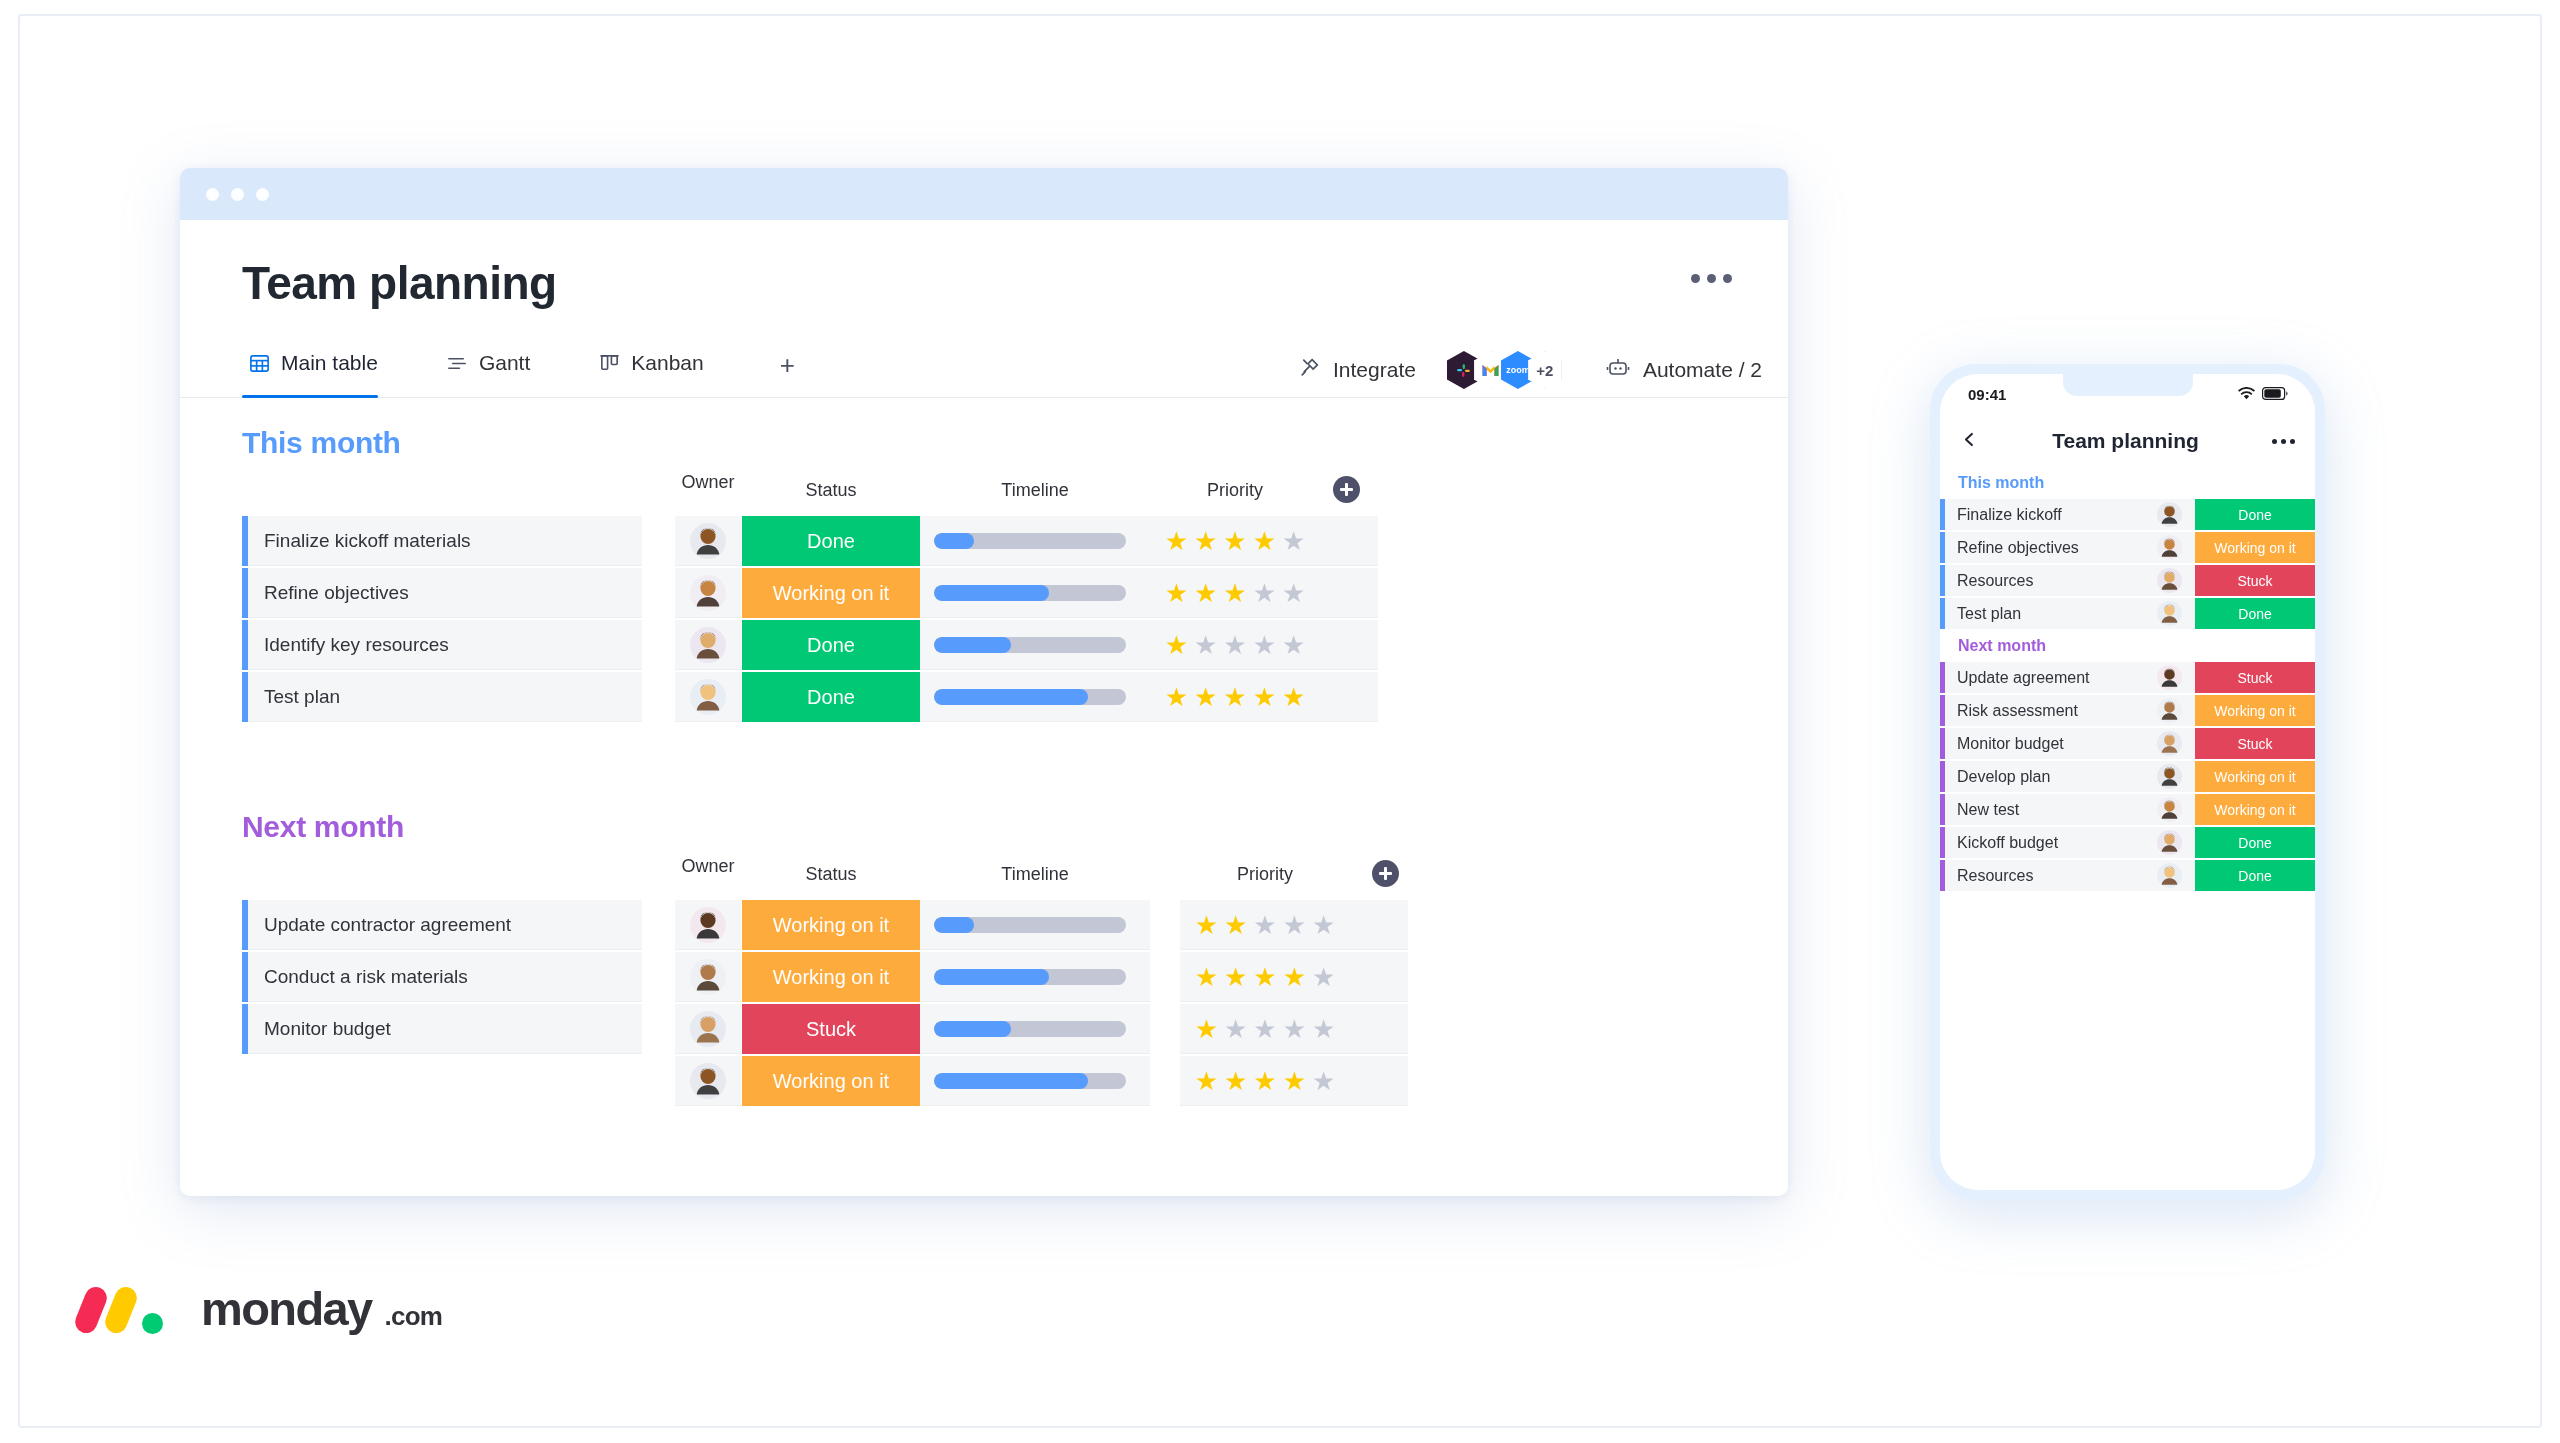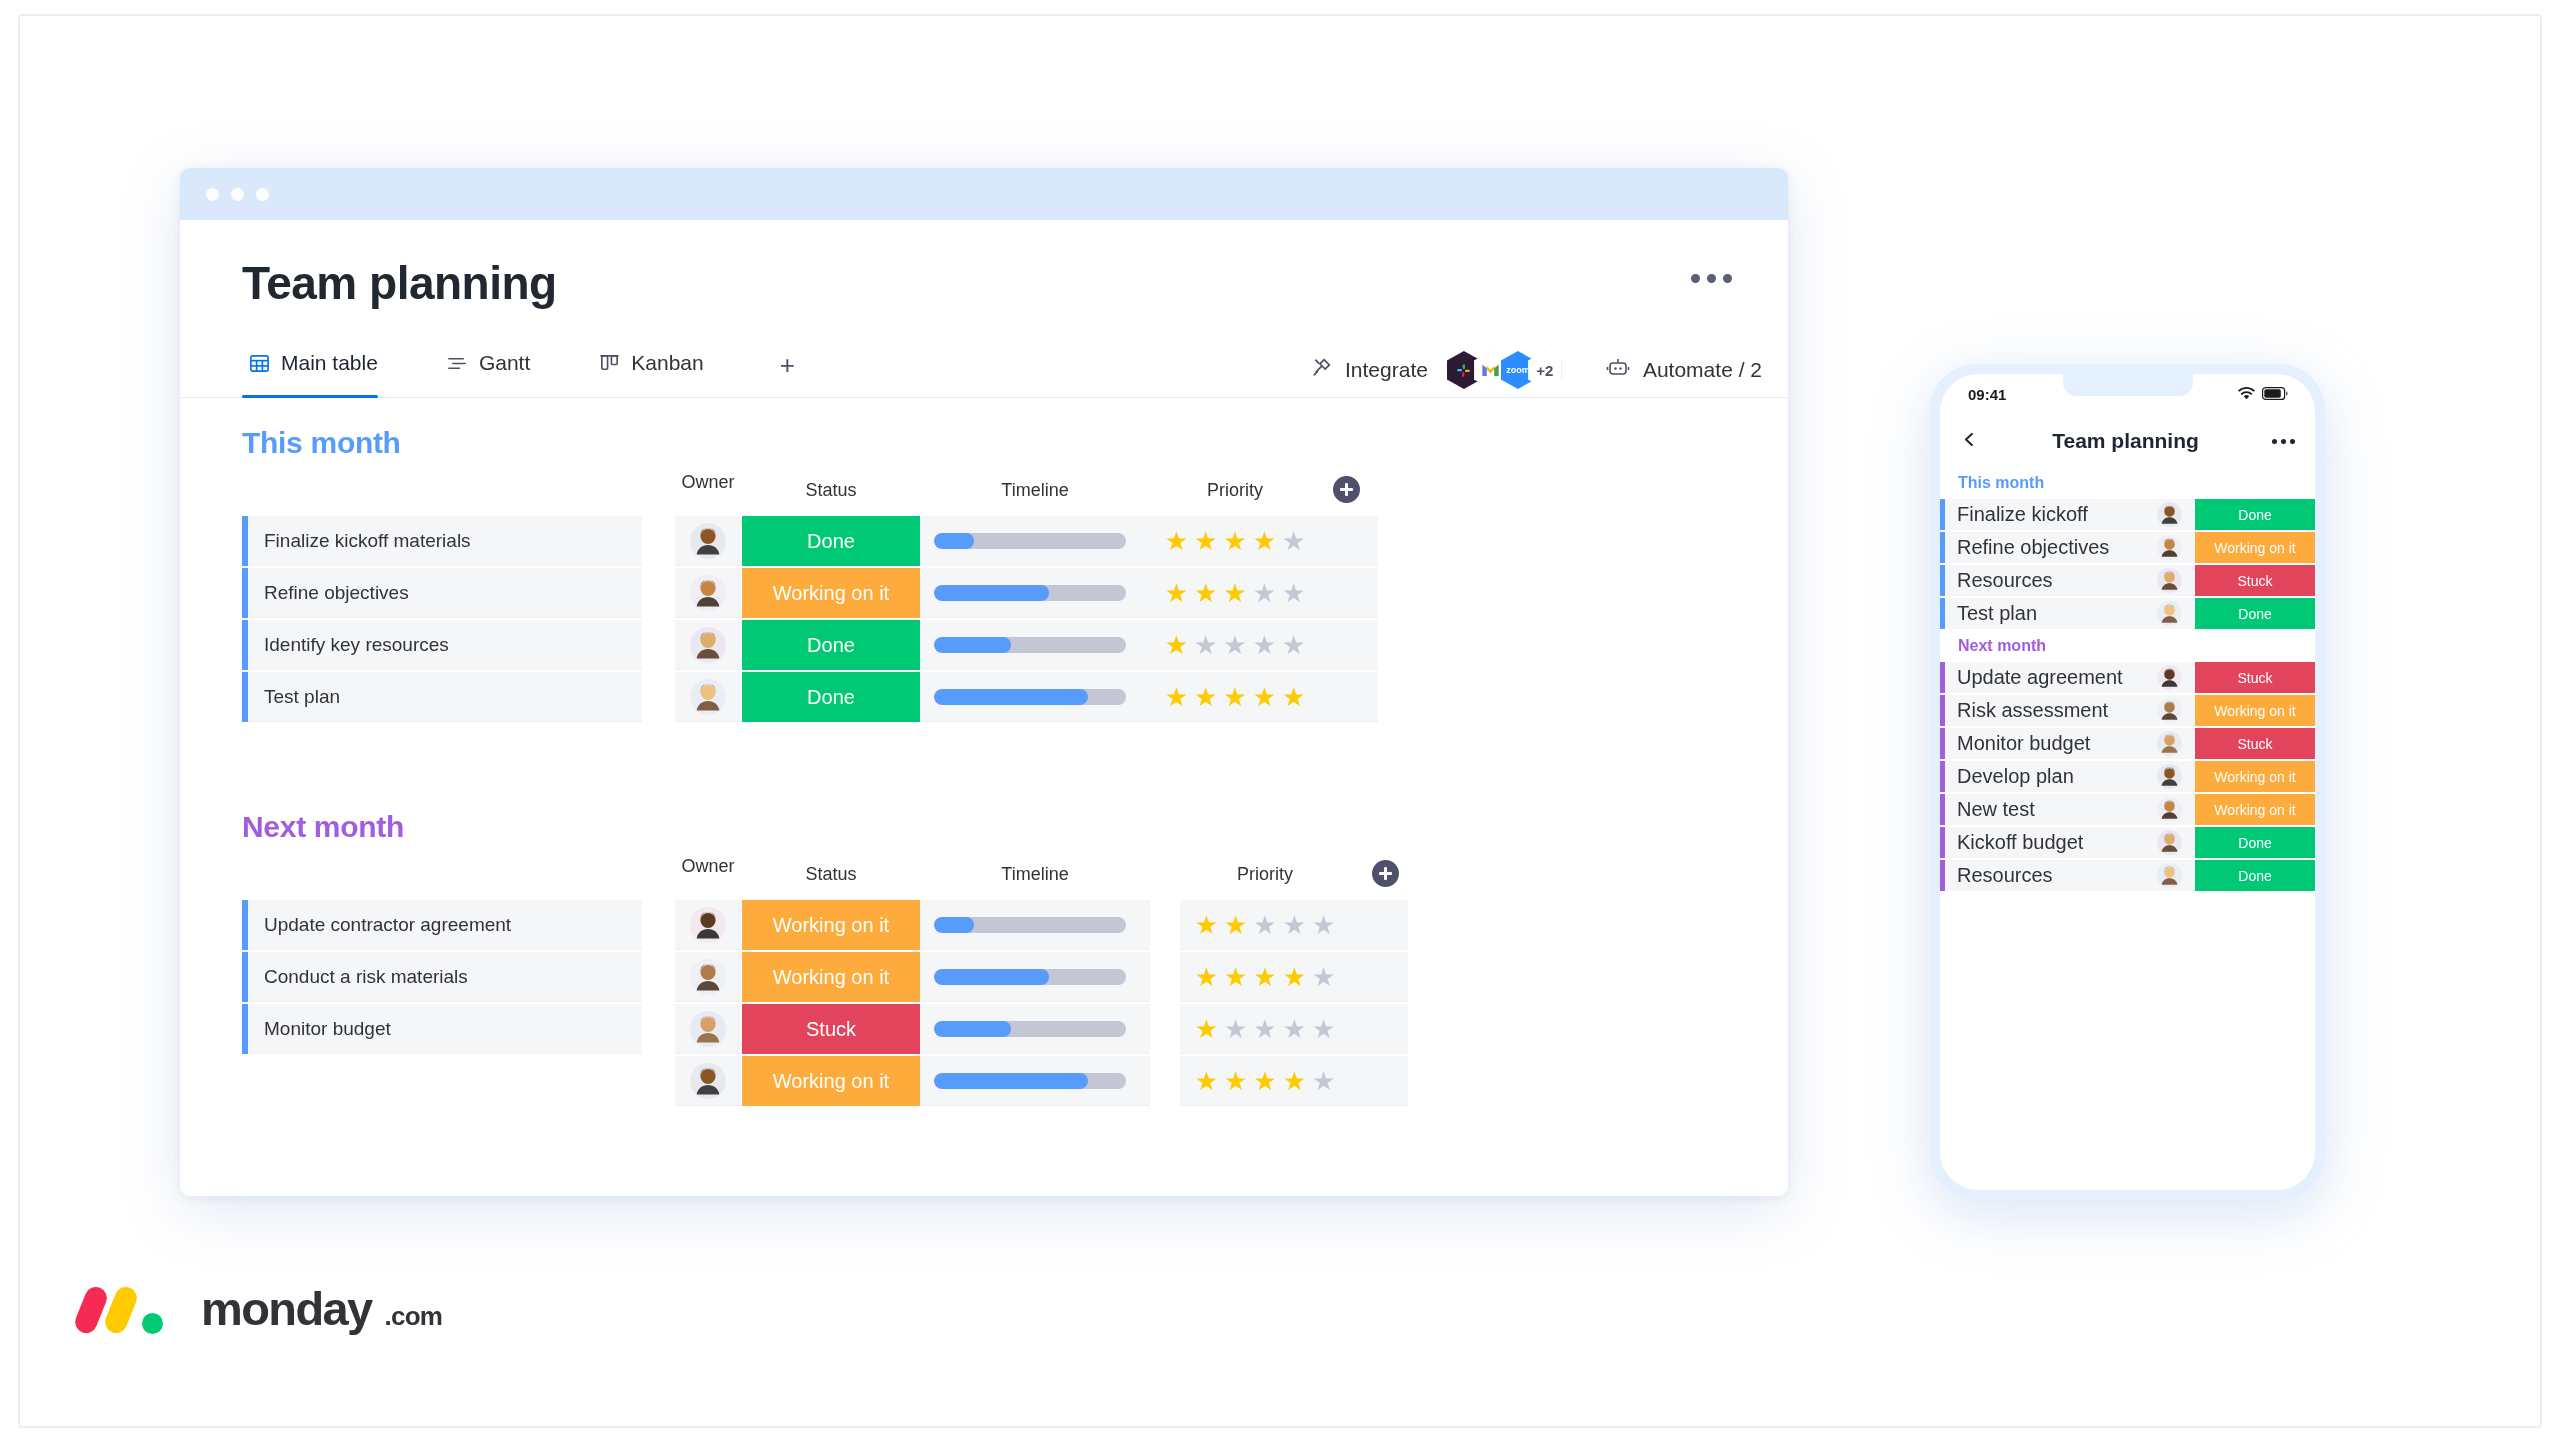--- a/index.html
+++ b/index.html
@@ -100,21 +100,21 @@
     position: absolute; right: 12px; top: 0;
     height: 56px;
     display: flex; align-items: center; gap: 16px;
   }
   .tool {
     display: flex; align-items: center; gap: 11px;
     font-size: 21px; color: #323338;
     padding: 0 14px;
     cursor: pointer;
   }
-  .hexes { display: flex; margin-left: 8px; }
+  .hexes { display: flex; margin-left: 20px; }
   .hex {
     width: 34px; height: 38px; margin-left: -7px;
     clip-path: polygon(50% 0%, 100% 25%, 100% 75%, 50% 100%, 0% 75%, 0% 25%);
     display: flex; align-items: center; justify-content: center;
     font-size: 12px; font-weight: 700;
     position: relative;
   }
   .hex:first-child { margin-left: 0; }
 
   
@@ -236,21 +236,21 @@
     justify-content: space-between;
   }
   .phone-title { font-size: 21px; font-weight: 700; color: #1f2533; }
   .phone-dots { display: flex; gap: 4px; }
   .phone-dots i { width: 5px; height: 5px; border-radius: 50%; background: #1f2533; display:block; }
   .m-group-title { font-size: 16px; font-weight: 600; padding: 6px 0 7px 18px; }
   .m-row { display: flex; align-items: stretch; height: 31px; margin-bottom: 2px; }
   .m-bar { width: 5px; }
   .m-name {
     flex: 1; background: #f5f6f8; display: flex; align-items: center;
-    padding-left: 12px; font-size: 20px; color: #32333a;
+    padding-left: 12px; font-size: 16px; color: #32333a;
   }
   .m-owner {
     width: 52px; background: #f5f6f8;
     display: flex; align-items: center; justify-content: center;
   }
   .m-av { width: 25px; height: 25px; border-radius: 50%; overflow: hidden; display: block; }
   .m-status {
     width: 120px; display: flex; align-items: center; justify-content: center;
     color: #fff; font-size: 14px;
   }

